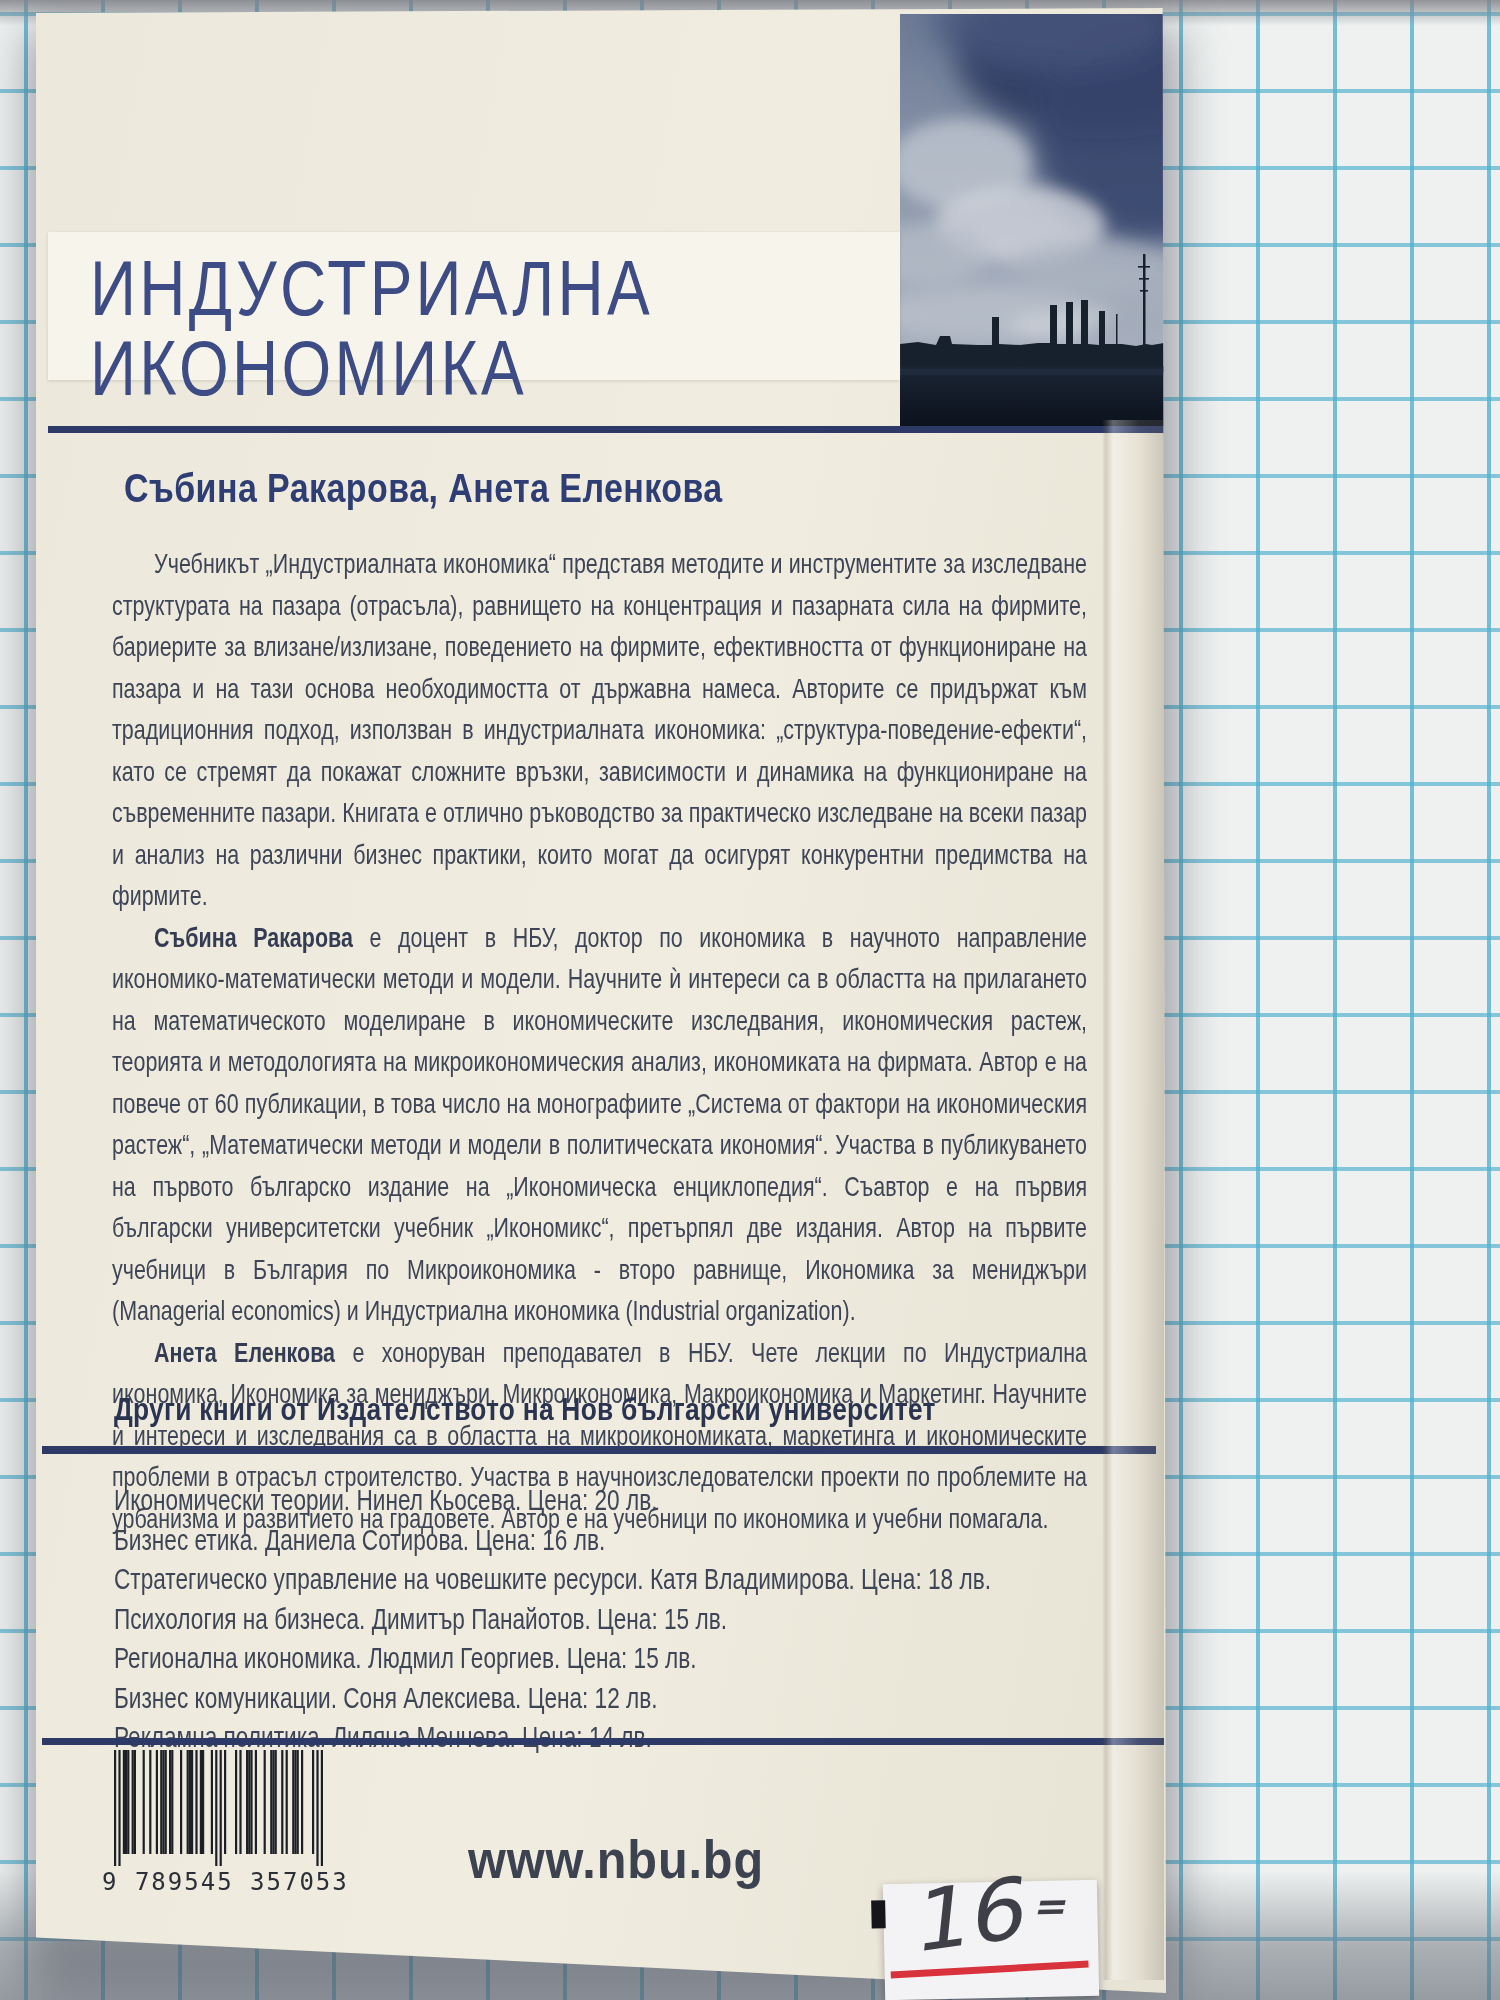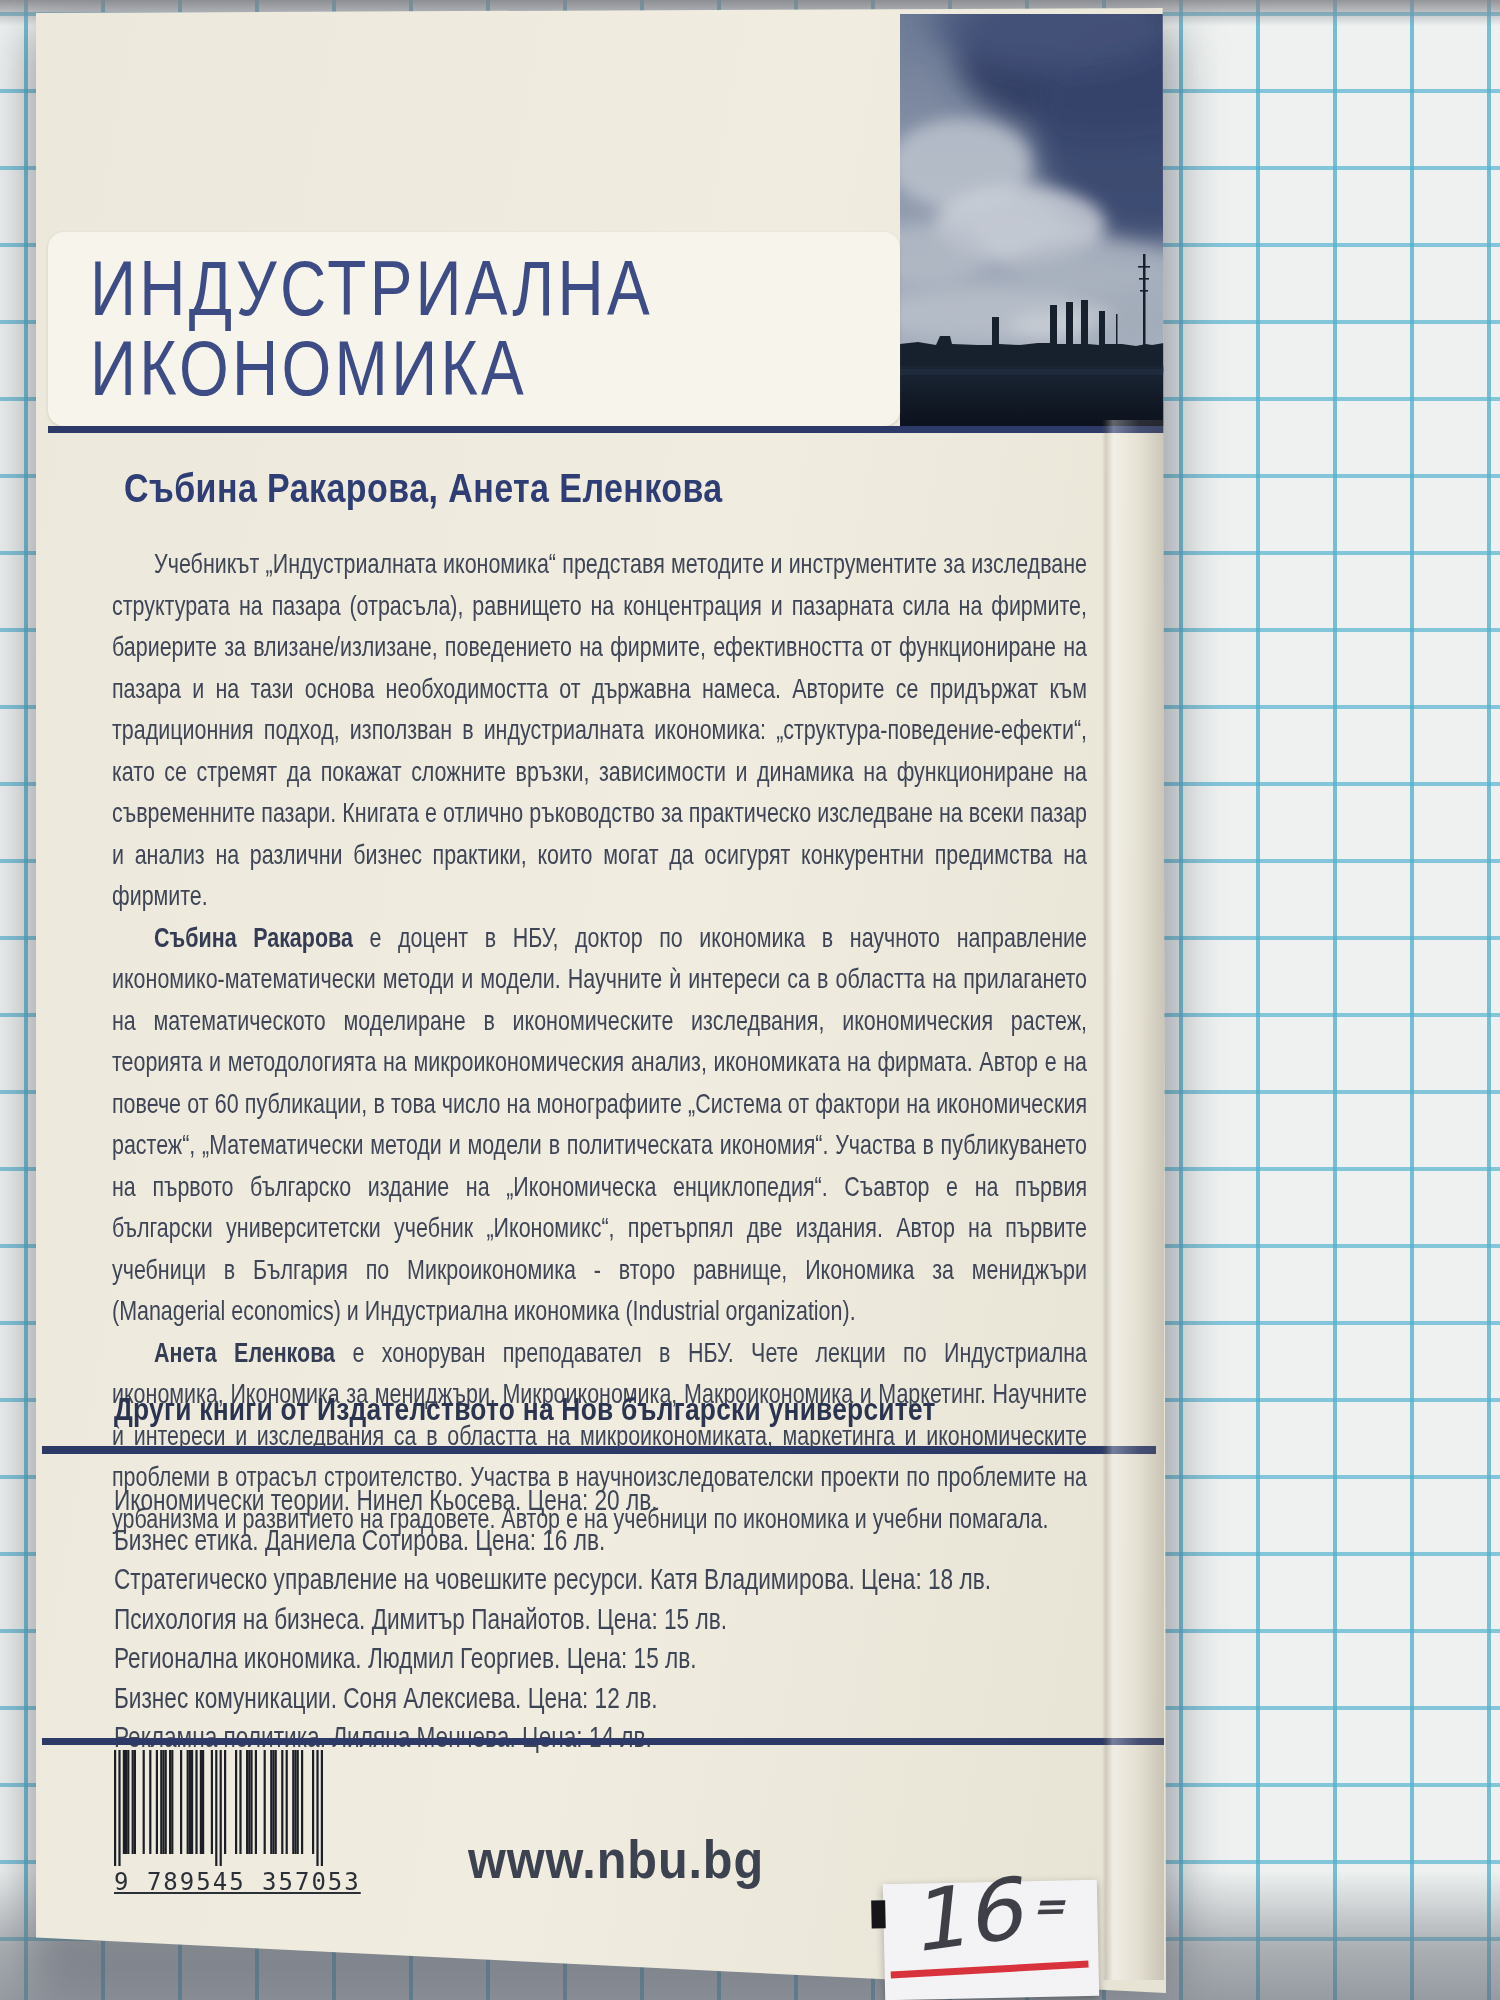--- a/index.html
+++ b/index.html
@@ -32,22 +32,22 @@
   .book{
     position:absolute;left:36px;top:8px;width:1130px;height:1985px;z-index:2;
     background:linear-gradient(100deg,#ece8db 0%,#f0ecdf 55%,#e6e2d4 100%);
     clip-path:polygon(0 0.25%, 99.7% 0, 100% 100%, 0 97.2%);
   }
   .fore-edge{
     position:absolute;left:1066px;top:412px;width:62px;height:1560px;
     background:linear-gradient(90deg, rgba(120,112,95,0), rgba(120,112,95,.22) 6%, rgba(255,255,255,.35) 18%, rgba(205,198,180,.15) 60%, rgba(110,104,90,.25) 100%);
   }
   .title-band{
-    position:absolute;left:12px;top:224px;width:852px;height:194px;
-    background:#f7f4eb;box-shadow:0 1px 3px rgba(120,115,100,.25);border-radius:16px;
+    position:absolute;left:12px;top:224px;width:852px;height:148px;
+    background:#f7f4eb;box-shadow:0 1px 3px rgba(120,115,100,.25);
   }
   .title{
     position:absolute;left:42px;top:16px;
     font-size:78px;line-height:80px;letter-spacing:4px;
     color:#3e4c85;transform:scaleX(.82);transform-origin:0 0;white-space:nowrap;
   }
   .photo{position:absolute;left:864px;top:6px;width:264px;height:412px;}
   .photo svg{display:block;}
   .rule{position:absolute;background:#2d3a68;}
   .rule-top{left:12px;top:418px;width:1116px;height:7px;}
@@ -71,22 +71,22 @@
     transform:scaleX(.85);transform-origin:0 0;letter-spacing:.3px;
   }
   .book-list{
     position:absolute;left:78px;top:1473px;width:1250px;margin:0;padding:0;
     list-style:none;transform:scaleX(.78);transform-origin:0 0;
     font-size:29px;line-height:39.5px;color:#3e4557;
   }
   
   .barcode{position:absolute;left:66px;top:1742px;width:260px;height:152px;}
   .barcode-digits{
-    position:absolute;left:12px;top:118px;width:260px;
-    font-family:"DejaVu Sans Mono",monospace;font-size:24px;color:#2b2f38;letter-spacing:2px;text-decoration:underline;
+    position:absolute;left:0;top:118px;width:260px;
+    font-family:"DejaVu Sans Mono",monospace;font-size:24px;color:#2b2f38;letter-spacing:2px;
   }
   .website{
     position:absolute;left:432px;top:1820px;
     font-size:54px;font-weight:bold;color:#3c4250;letter-spacing:1px;
     transform:scaleX(.9);transform-origin:0 0;
   }
   
   .sticker{
     position:absolute;left:884px;top:1882px;width:214px;height:116px;z-index:4;
     background:#f3f3f5;transform:rotate(-1.2deg);

